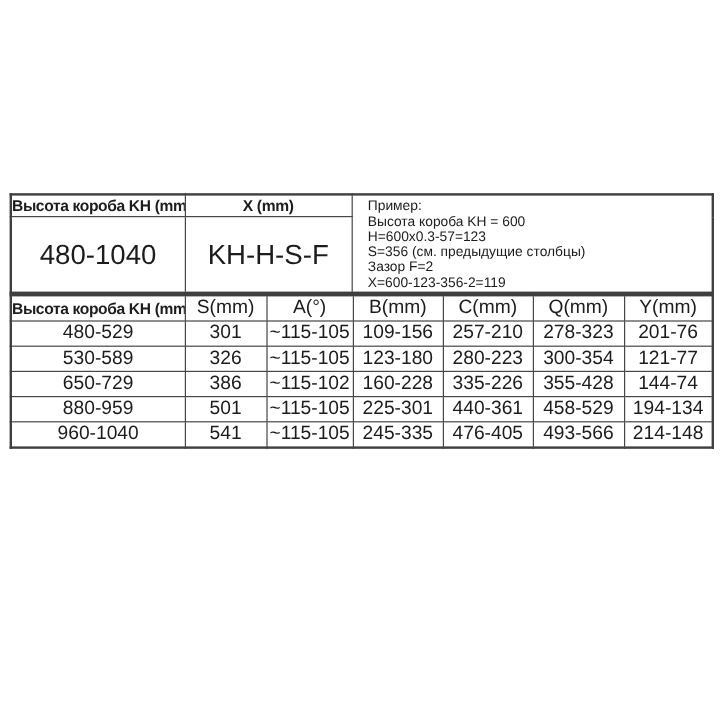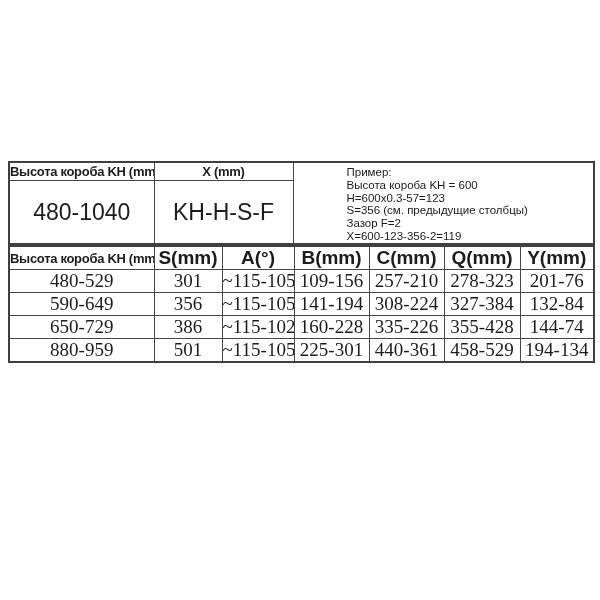--- a/index.html
+++ b/index.html
@@ -50,45 +50,43 @@
   }
   #top-table .big-cell {
     height: 60px;
     font-size: 23px;
     font-weight: normal;
   }
   #top-table .example-cell {
     text-align: left;
     vertical-align: top;
     white-space: normal;
-    padding-left: 40px;
   }
   .example-lines {
     padding: 3px 4px 0 13px;
     font-size: 11.5px;
     line-height: 12.8px;
     font-weight: normal;
   }
 
   
   #main-table { top: 245px; width: 585px; }
   #main-table th {
     height: 20px;
-    font-weight: bold;
-    font-size: 19px;
+    font-weight: normal;
+    font-size: 16px;
   }
   #main-table th.first-col {
     font-size: 13px;
     font-weight: bold;
     letter-spacing: -0.3px;
   }
   #main-table td {
     height: 20px;
-    font-size: 19px;
-    font-family: Liberation Serif, serif;
+    font-size: 16px;
   }
 </style>
 </head>
 <body>
 
 <div class="sheet">
 
   <table class="spec" id="top-table">
     <colgroup>
       <col style="width:145px">
@@ -142,42 +140,51 @@
         <tr>
           <td>480-529</td>
           <td>301</td>
           <td>~115-105</td>
           <td>109-156</td>
           <td>257-210</td>
           <td>278-323</td>
           <td>201-76</td>
         </tr>
         <tr>
-          <td>590-649</td>
-          <td>356</td>
+          <td>530-589</td>
+          <td>326</td>
           <td>~115-105</td>
-          <td>141-194</td>
-          <td>308-224</td>
-          <td>327-384</td>
-          <td>132-84</td>
+          <td>123-180</td>
+          <td>280-223</td>
+          <td>300-354</td>
+          <td>121-77</td>
         </tr>
         <tr>
           <td>650-729</td>
           <td>386</td>
           <td>~115-102</td>
           <td>160-228</td>
           <td>335-226</td>
           <td>355-428</td>
           <td>144-74</td>
         </tr>
         <tr>
           <td>880-959</td>
           <td>501</td>
           <td>~115-105</td>
           <td>225-301</td>
           <td>440-361</td>
           <td>458-529</td>
           <td>194-134</td>
         </tr>
+        <tr>
+          <td>960-1040</td>
+          <td>541</td>
+          <td>~115-105</td>
+          <td>245-335</td>
+          <td>476-405</td>
+          <td>493-566</td>
+          <td>214-148</td>
+        </tr>
       </tbody>
   </table>
 
 </div>
 
 </body></html>

